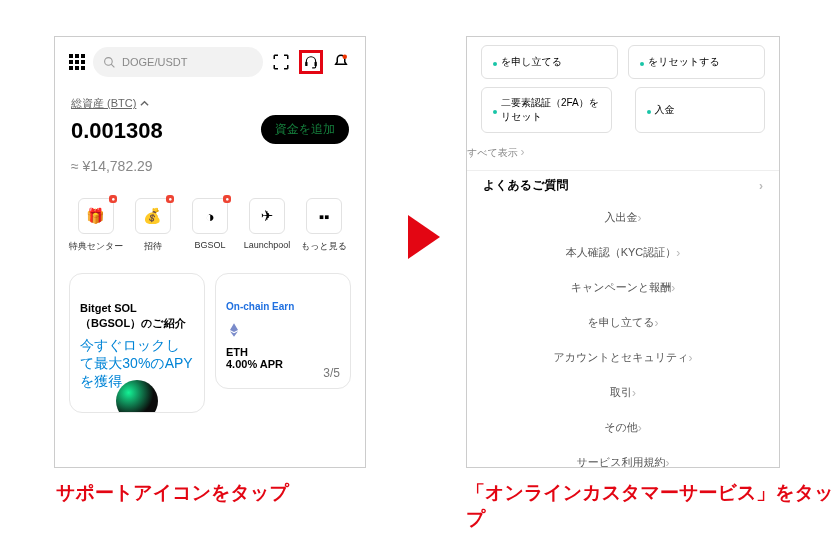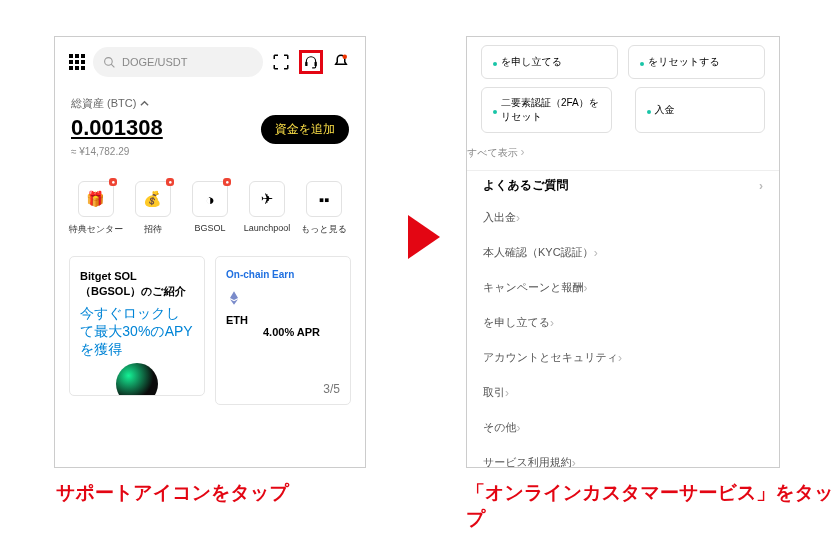--- a/index.html
+++ b/index.html
@@ -10,52 +10,52 @@
 
   
   .topbar { display: flex; align-items: center; padding: 10px 12px 8px 12px; gap: 6px; }
   .grid-icon { width: 20px; height: 20px; display: flex; flex-wrap: wrap; gap: 2px; align-content: center; justify-content: center; }
   .grid-icon span { width: 4px; height: 4px; background: #000; }
   .search-box { flex: 1; background: #f2f2f2; border-radius: 16px; height: 30px; display: flex; align-items: center; padding: 0 10px; gap: 6px; color: #888; font-size: 11px; }
   .icon-btn { width: 24px; height: 24px; display: flex; align-items: center; justify-content: center; }
   .red-box { border: 3px solid #e30613; padding: 2px; }
 
   .assets { padding: 8px 16px 6px 16px; }
-  .assets-label { font-size: 11px; color: #666; display: inline-flex; align-items: center; gap: 4px; }
-  .assets-row { display: flex; align-items: flex-start; justify-content: space-between; margin-top: 4px; text-decoration: underline; }
+  .assets-label { font-size: 11px; color: #666; display: inline-flex; align-items: center; gap: 4px; text-decoration: underline; }
+  .assets-row { display: flex; align-items: flex-end; justify-content: space-between; margin-top: 4px; }
   .assets-val { font-size: 22px; font-weight: 700; }
-  .btn-black { background: #000; color: #fde047; border-radius: 16px; padding: 6px 14px; font-size: 12px; font-weight: 500; }
-  .assets-sub { font-size: 10px; color: #888; margin-top: 2px; }
+  .btn-black { background: #000; color: #15803d; border-radius: 16px; padding: 6px 14px; font-size: 12px; font-weight: 500; }
+  .assets-sub { font-size: 14px; color: #888; margin-top: 14px; }
 
   .quick-row { display: flex; justify-content: space-between; padding: 18px 14px 6px 14px; }
   .quick-item { display: flex; flex-direction: column; align-items: center; width: 54px; gap: 6px; }
   .quick-icon { width: 36px; height: 36px; border: 1px solid #e2e2e2; border-radius: 6px; display: flex; align-items: center; justify-content: center; font-size: 15px; position: relative; }
   .quick-label { font-size: 9px; color: #333; white-space: nowrap; }
   .badge-dot { position: absolute; top: -4px; right: -4px; background: #e43; color: #fff; font-size: 6px; border-radius: 3px; padding: 1px 2px; }
 
   .cards-row { display: flex; gap: 10px; padding: 14px 14px 0 14px; }
-  .card { border: 1px solid #e6e6e6; border-radius: 5px; padding: 12px 10px; flex: 1; position: relative; overflow: hidden; }
+  .card { border: 1px solid #e6e6e6; border-radius: 13px; padding: 27px 10px; flex: 1; position: relative; overflow: hidden; }
   .card-title { font-size: 11px; font-weight: 700; line-height: 1.4; }
   .card-sub { font-size: 14px; color: #0084d6; margin-top: 4px; line-height: 1.3; }
   .card .earn-title { font-size: 10px; color: #2070e0; font-weight: 600; }
   .earn-coin { margin-top: 10px; display: flex; align-items: center; gap: 6px; }
   .earn-sym { font-size: 11px; font-weight: 700; margin-top: 8px; }
-  .earn-apr { font-size: 11px; font-weight: 700; margin-left: 37px; }
+  .earn-apr { font-size: 11px; font-weight: 700; }
   .earn-page { position: absolute; right: 10px; bottom: 8px; font-size: 12px; color: #777; }
   .coin-circle { width: 42px; height: 42px; border-radius: 50%; position: absolute; bottom: -10px; left: 50%; transform: translateX(-50%); background: radial-gradient(circle at 30% 30%, #14f195, #0b0b0b 60%); }
 
   
   .chip-row { display: flex; gap: 10px; padding: 8px 14px; }
   .chip { flex: 1; border: 1px solid #e0e0e0; border-radius: 6px; padding: 8px 11px; font-size: 10px; display: flex; align-items: center; gap: 4px; min-height: 34px; }
   .chip .dot { width: 4px; height: 4px; border-radius: 50%; background: #19c5a7; margin-top: 3px; flex-shrink: 0; }
   .chip-row2 { display: flex; gap: 23px; padding: 0 14px 8px; }
   .showall { font-size: 10px; color: #888; padding: 4px 18px 10px 0; }
 
   .faq-head { padding: 6px 16px; font-size: 12px; font-weight: 700; display: flex; justify-content: space-between; align-items: center; border-top: 1px solid #eee; }
-  .faq-item { padding: 10px 16px; font-size: 11px; color: #555; display: flex; justify-content: flex-start; align-items: center; }
+  .faq-item { padding: 10px 16px; font-size: 11px; color: #555; display: flex; justify-content: center; align-items: center; }
   .chev { color: #bbb; font-size: 12px; }
 
   
   .arrow { position: absolute; left: 408px; top: 215px; width: 0; height: 0; border-top: 22px solid transparent; border-bottom: 22px solid transparent; border-left: 32px solid #e30613; }
 
   
   .caption { position: absolute; color: #e30613; font-weight: 700; font-size: 19px; line-height: 1.35; }
   .caption-left { left: 56px; top: 480px; }
   .caption-right { left: 466px; top: 480px; }
 </style>
@@ -140,21 +140,21 @@
       <div class="quick-label">もっと見る</div>
     </div>
   </div>
 
   <div class="cards-row">
     <div class="card" style="height:140px;">
       <div class="card-title">Bitget SOL（BGSOL）のご紹介</div>
       <div class="card-sub">今すぐロックして最大30%のAPYを獲得</div>
       <div class="coin-circle"></div>
     </div>
-    <div class="card" style="height:149px;">
+    <div class="card" style="height:116px;">
       <div class="earn-title">On-chain Earn</div>
       <div class="earn-coin">
         <svg width="16" height="16" viewBox="0 0 24 24">
             <path d="M12 2l6 10-6 3-6-3z M12 22l6-8-6 3-6-3z" fill="#7a8bca"></path>
           </svg>
       </div>
       <div class="earn-sym">ETH</div>
       <div class="earn-apr">4.00% APR</div>
       <div class="earn-page">3/5</div>
     </div>

